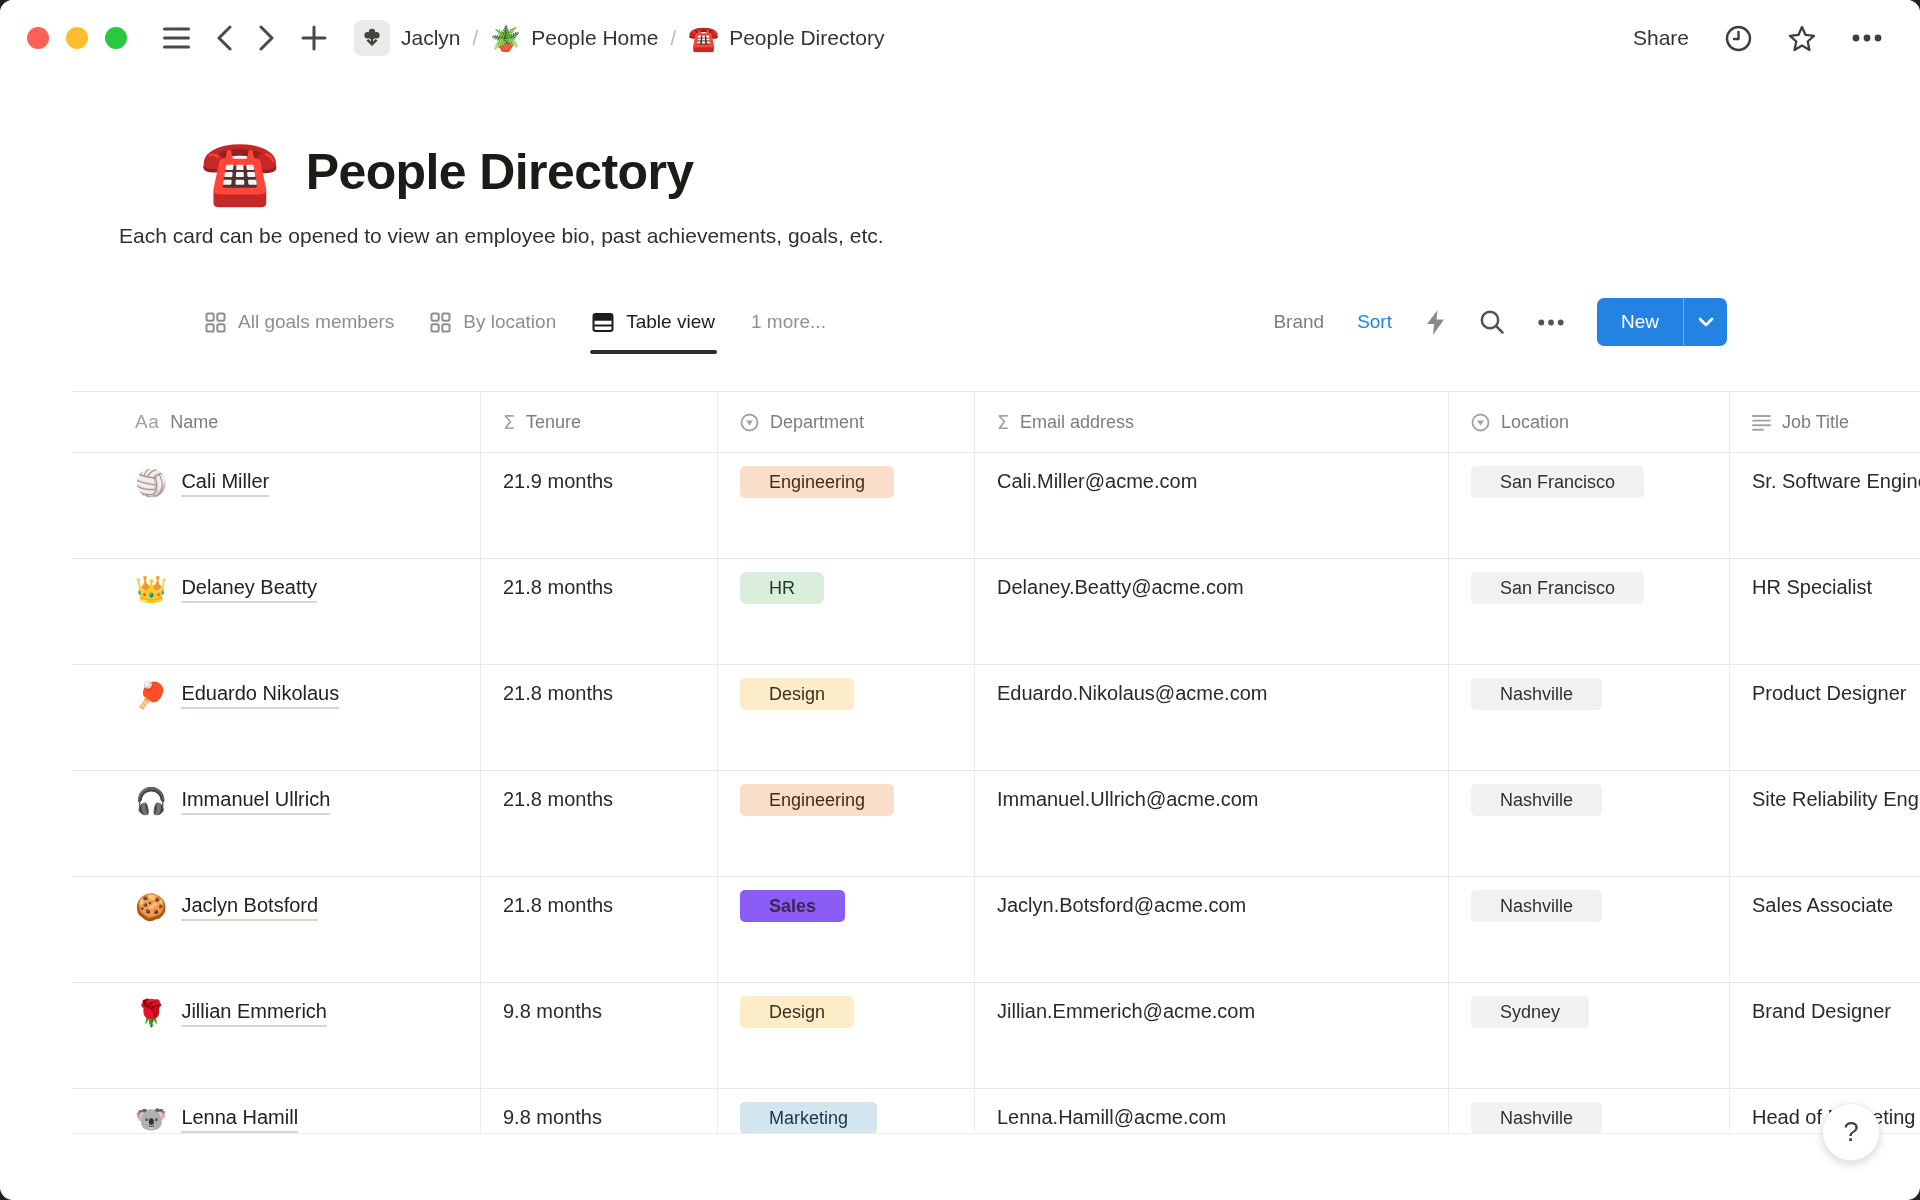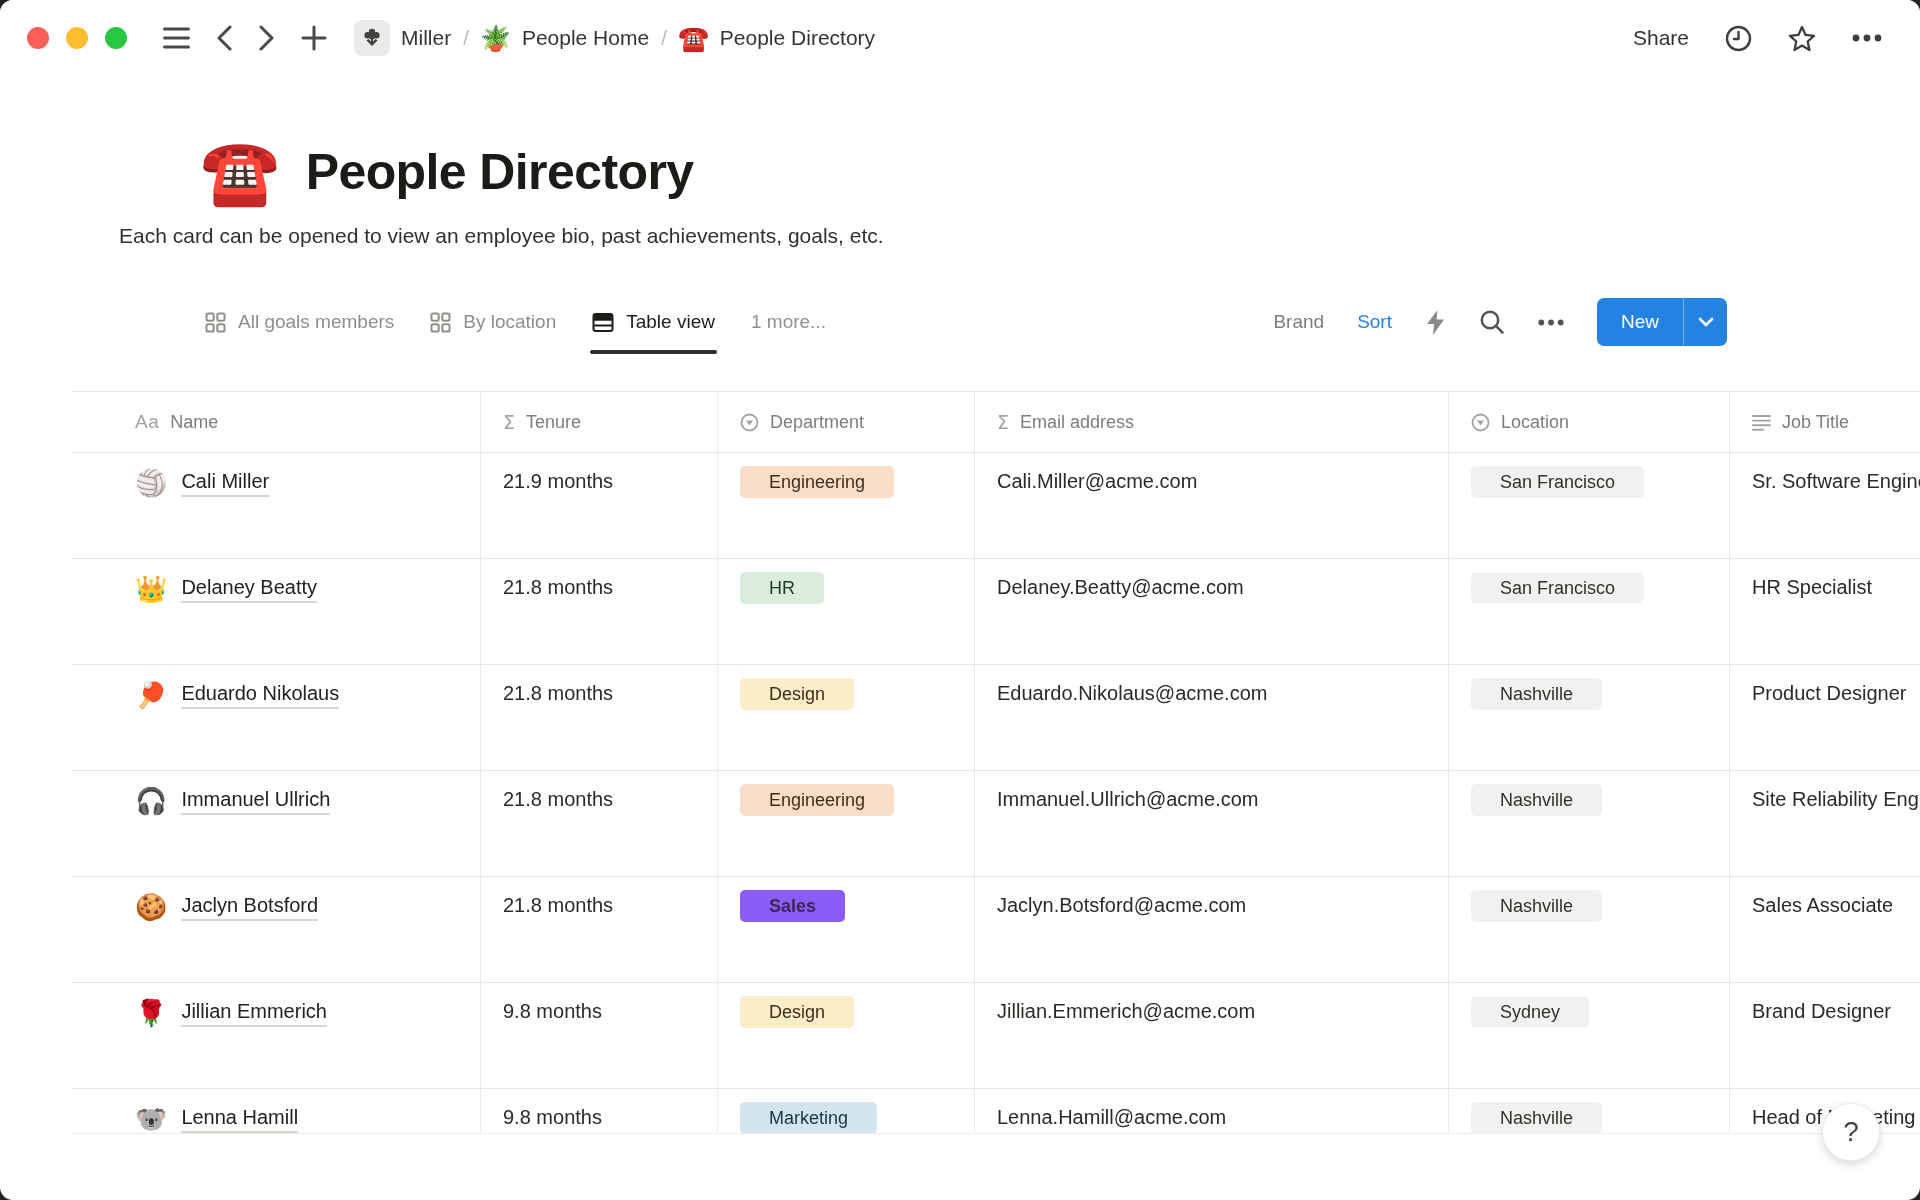--- a/index.html
+++ b/index.html
@@ -76,21 +76,21 @@
   .cell-dept { width:257px; padding-top:13px; }
   .cell-email { width:474px; }
   .cell-loc { width:281px; padding-top:13px; }
   .cell-job { width:260px; border-right:none; overflow:visible; }
   .row-emoji { font-size:26px; line-height:26px; }
   .person-name { font-weight:500; color:#23221E; border-bottom:2px solid #D8D6CF; padding-bottom:2px; }
 
   .tag { display:inline-block; font-size:18px; line-height:26px; padding:3px 29px;
     border-radius:5px; white-space:nowrap; }
   .tag-orange { background:#FADEC9; color:#402C1B; }
-  .tag-green  { background:#DBEDDB; color:#1C3829; }
+  .tag-green  { background:#DBEDDB; color:#1C3829;border-radius:7px; }
   .tag-yellow { background:#FDECC8; color:#402C1B; }
   .tag-purple { background:#8b5cf6; color:#412454;font-weight:bold; }
   .tag-blue   { background:#D3E5EF; color:#183347; }
   .tag-gray   { background:#F1F1EF; color:#32302C; }
 
   
   .help-btn { position:absolute; left:1822px; top:1103px; width:58px; height:58px; border-radius:50%;
     background:#fff; border:1px solid #EDECEA; box-shadow:0 3px 10px rgba(0,0,0,0.16);
     display:flex; align-items:center; justify-content:center; font-size:28px; color:#45433E; }
 
@@ -140,21 +140,21 @@
       <span class="crumb-iconbox">
         <svg width="22" height="22" viewBox="0 0 22 22" fill="#45433D">
           <circle cx="11" cy="5" r="3.2"></circle>
             <circle cx="6.6" cy="8.2" r="3.2"></circle>
             <circle cx="15.4" cy="8.2" r="3.2"></circle>
             <circle cx="11" cy="9" r="3.4"></circle>
           <path d="M10 11 h2 v5 h-2 z"></path>
             <path d="M5.5 13.5 L11 19 L16.5 13.5 L14.5 12 L11 15.5 L7.5 12 Z"></path>
         </svg>
       </span>
-      <span>Miller</span>
+      <span>Jaclyn</span>
       <span class="crumb-sep">/</span>
       <span class="crumb-emoji">🪴</span>
       <span>People Home</span>
       <span class="crumb-sep">/</span>
       <span class="crumb-emoji">☎️</span>
       <span>People Directory</span>
     </div>
 
     <div class="topbar-right">
       <span class="share-label">Share</span>

